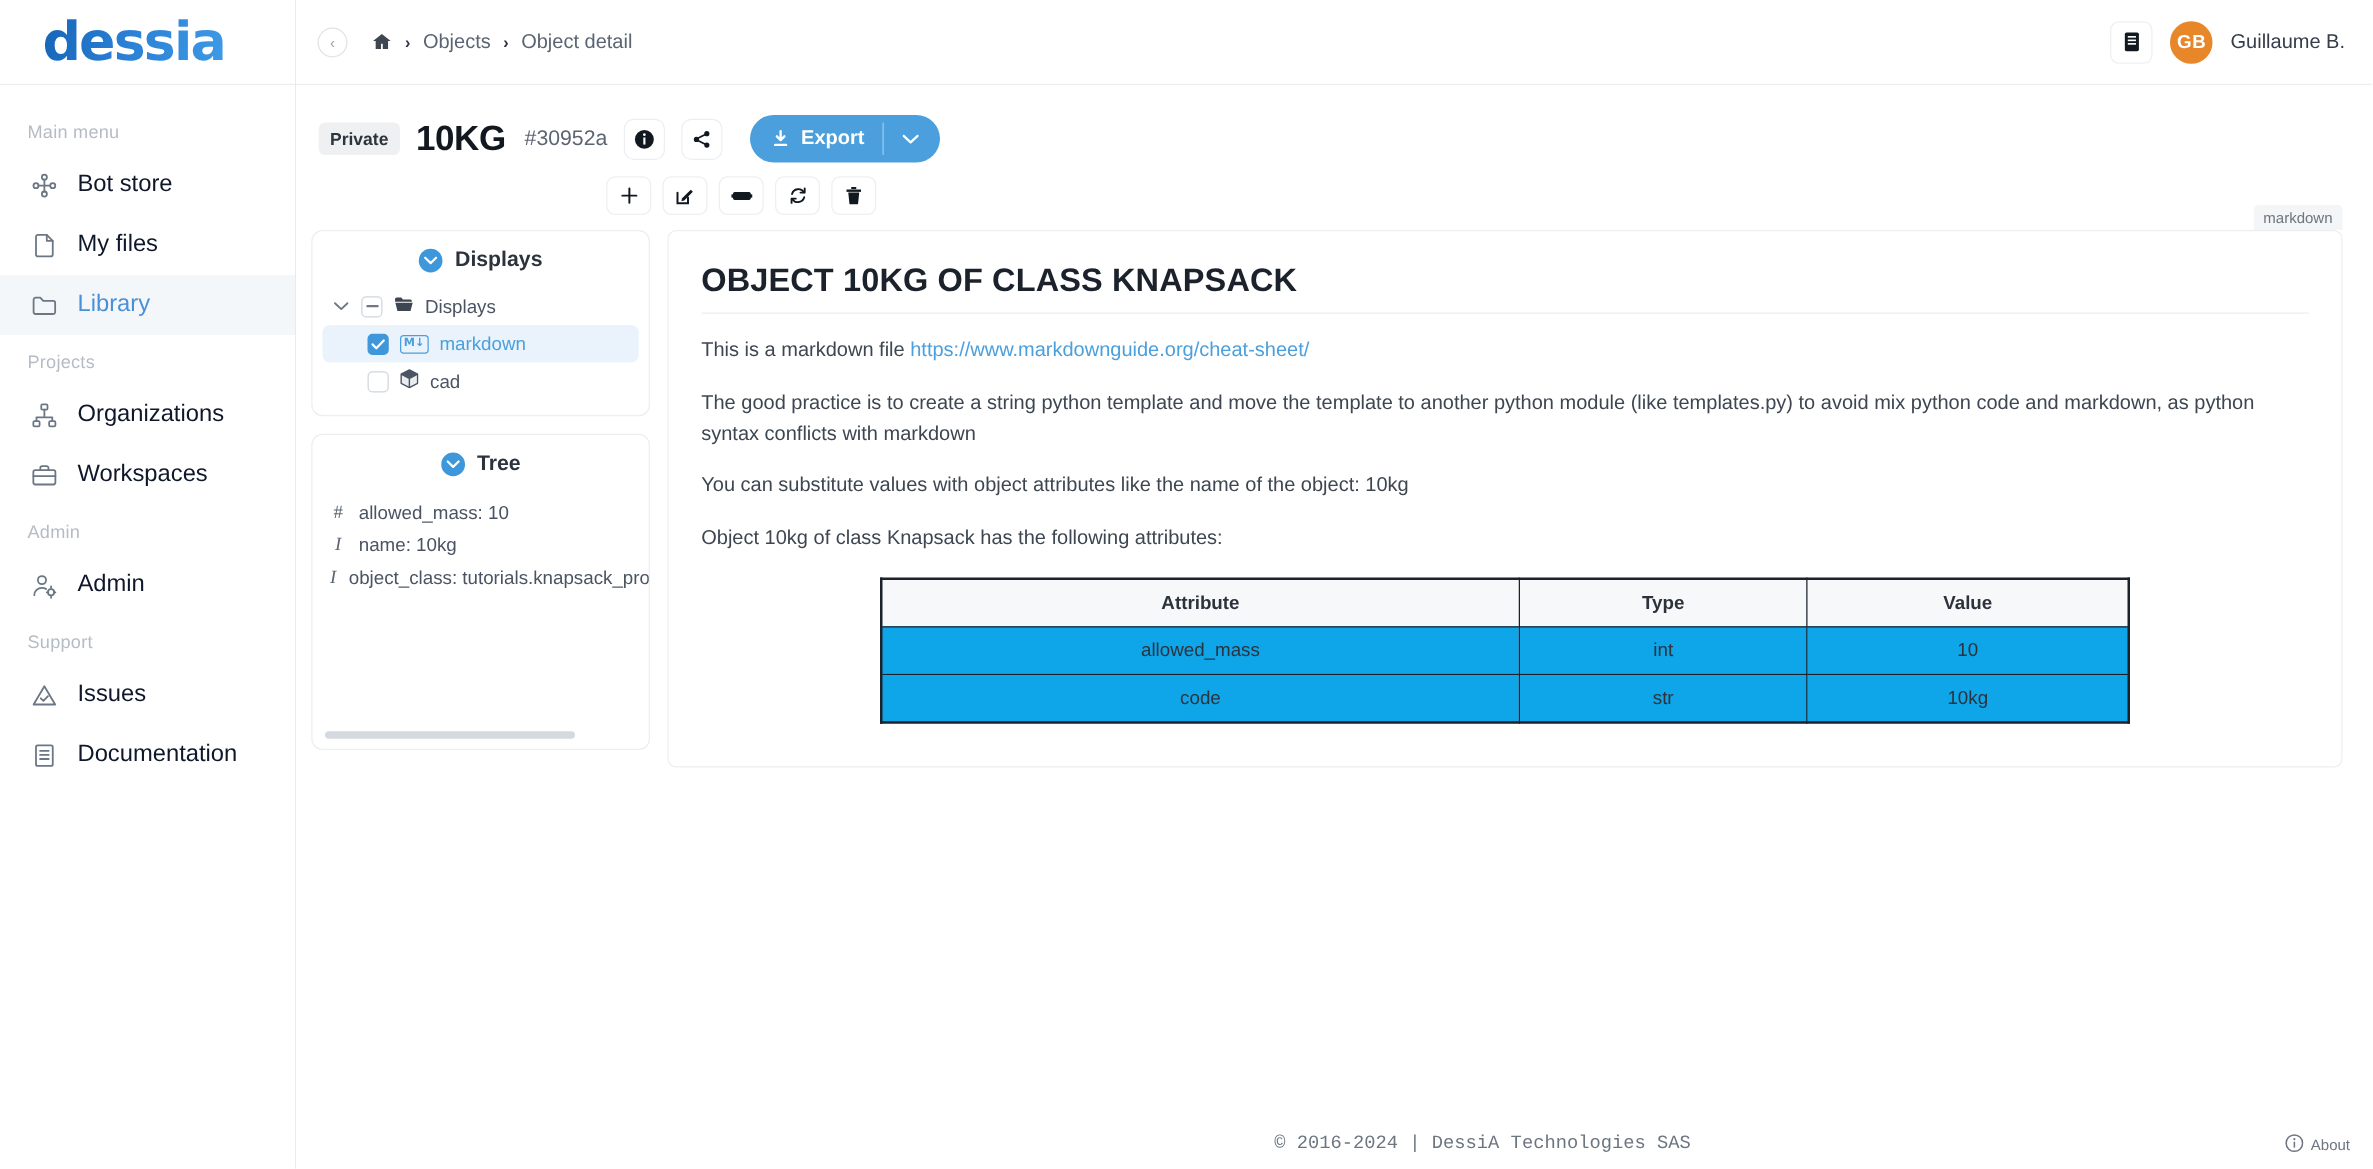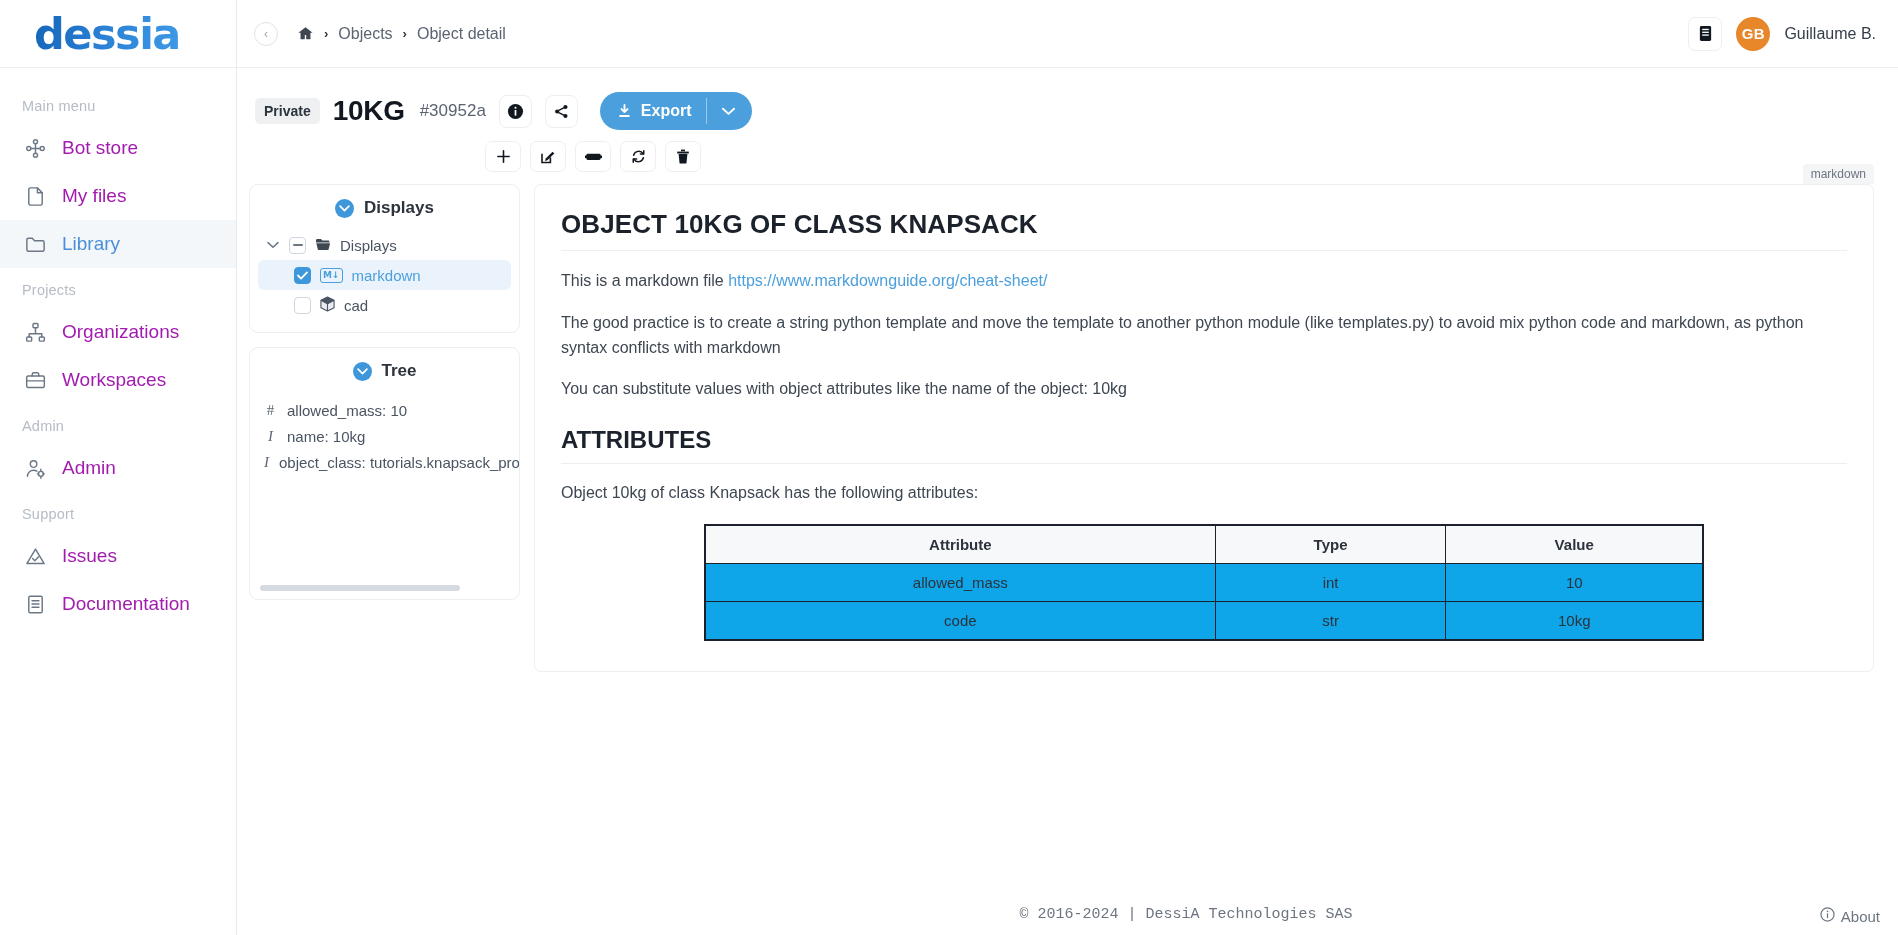--- a/index.html
+++ b/index.html
@@ -40,21 +40,21 @@
     font-size: 14.5px;
     color: #b5bcc6;
     padding: 14px 0 10px 22px;
     letter-spacing: .2px;
   }
   .nav-item {
     display: flex; align-items: center;
     gap: 15px;
     height: 48px;
     padding-left: 24px;
-    color: #a21caf;
+    color: #0f172a;
     font-size: 19px;
     cursor: pointer;
   }
   .nav-item.active { background: #f4f7fa; color: #4a90d9; }
   .nav-item.active .nv-ic { stroke: #4a90d9; }
   .nv-ic { width: 23px; height: 23px; flex: 0 0 23px; stroke: #6b7785; fill: none; stroke-width: 1.5; }
 
   
   .main { flex: 1; display: flex; flex-direction: column; position: relative; background:#fff; }
 
@@ -215,21 +215,21 @@
 
   
   .footer {
     position: absolute; left: 237px; right: 0; bottom: 0;
     height: 42px; display: flex; align-items: center; justify-content: center;
     font-size: 15px; color: #6c7580; background: #fff; font-family: Liberation Mono, monospace;
   }
   .about {
     position: absolute; right: 18px; bottom: 10px;
     display: flex; align-items: center; gap: 6px;
-    font-size: 15px; color: #6c7580; cursor: pointer;
+    font-size: 12px; color: #6c7580; cursor: pointer;
   }
 </style>
 </head>
 <body>
 
 <div class="app">
 
   <aside class="sidebar">
     <div class="logo-wrap">
       <div class="logo">dessia</div>
@@ -516,21 +516,20 @@
 
           <div class="md-h1">OBJECT 10KG OF CLASS KNAPSACK</div>
 
           <p class="md-p">
             <span>This is a markdown file </span><a class="md-a" href="#">https://www.markdownguide.org/cheat-sheet/</a>
           </p>
 
           <p class="md-p">The good practice is to create a string python template and move the template to another python module (like templates.py) to avoid mix python code and markdown, as python syntax conflicts with markdown</p>
           <p class="md-p">You can substitute values with object attributes like the name of the object: 10kg</p>
 
-          <div class="md-h2">ATTRIBUTES</div>
 
           <p class="md-p">Object 10kg of class Knapsack has the following attributes:</p>
 
           <table class="md-table">
             <thead>
               <tr id="thead-row">
                   <th>Attribute</th>
                   <th>Type</th>
                   <th>Value</th>
                 </tr>

